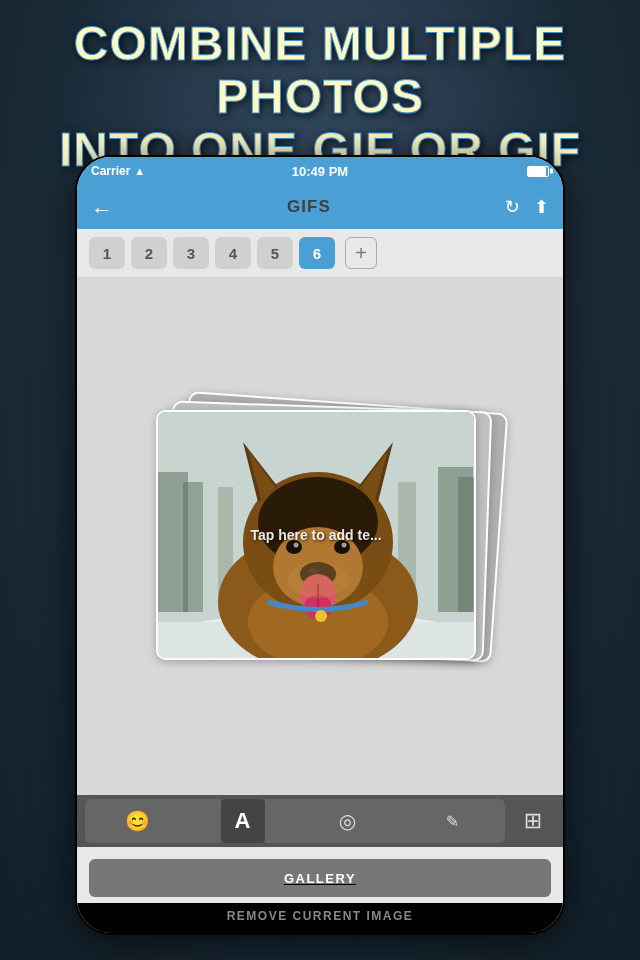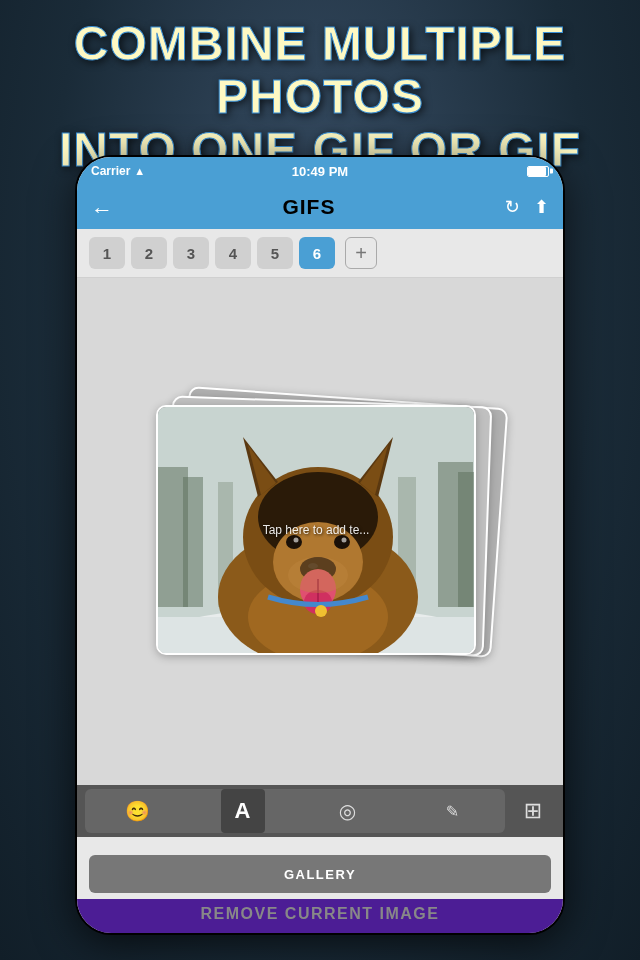--- a/index.html
+++ b/index.html
@@ -113,22 +113,22 @@
       justify-content: space-between;
       padding: 0 14px;
     }
     .nav-back {
       color: #fff;
       font-size: 22px;
       cursor: pointer;
       font-weight: 300;
     }
     .nav-title {
-      color: #000000;
-      font-size: 21px;
+      color: #404040;
+      font-size: 17px;
       font-weight: 600;
       letter-spacing: 1px;
     }
     .nav-actions { display: flex; gap: 14px; align-items: center; }
     .nav-icon {
       color: #fff;
       font-size: 18px;
       cursor: pointer;
     }
 
@@ -214,22 +214,22 @@
       z-index: 3;
       background: #888;
     }
 
     .tap-text {
       position: absolute;
       bottom: 50%;
       left: 50%;
       transform: translate(-50%, 50%);
       color: rgba(255,255,255,0.9);
-      font-size: 12px;
-      font-weight: 400;
+      font-size: 14px;
+      font-weight: 700;
       text-shadow: 1px 1px 3px rgba(0,0,0,0.8);
       white-space: nowrap;
       z-index: 10;
       pointer-events: none;
     }
 
     
     .toolbar {
       background: #555;
       height: 52px;
@@ -270,44 +270,45 @@
       align-items: center;
       justify-content: center;
       color: #ddd;
       font-size: 18px;
       cursor: pointer;
     }
 
     
     .bottom-buttons {
       background: #e8e8e8;
-      padding: 18px 12px 6px;
+      padding: 12px 12px 6px;
       display: flex;
       gap: 10px;
+      text-decoration: underline;
     }
     .btn-gallery, .btn-camera {
       flex: 1;
       height: 38px;
       border-radius: 6px;
       background: #777;
       border: none;
       color: #fff;
       font-size: 13px;
       font-weight: 700;
       letter-spacing: 1.5px;
       cursor: pointer;
       text-transform: uppercase;
     }
 
     
     .remove-text {
-      background: #4c1d95;
+      background: #000000;
       text-align: center;
       padding: 6px 0 10px;
-      font-size: 16px;
+      font-size: 12px;
       color: #888;
       font-weight: 600;
       letter-spacing: 1.5px;
       text-transform: uppercase;
     }
 
     .phone-content {
       display: flex;
       flex-direction: column;
       height: 100%;

